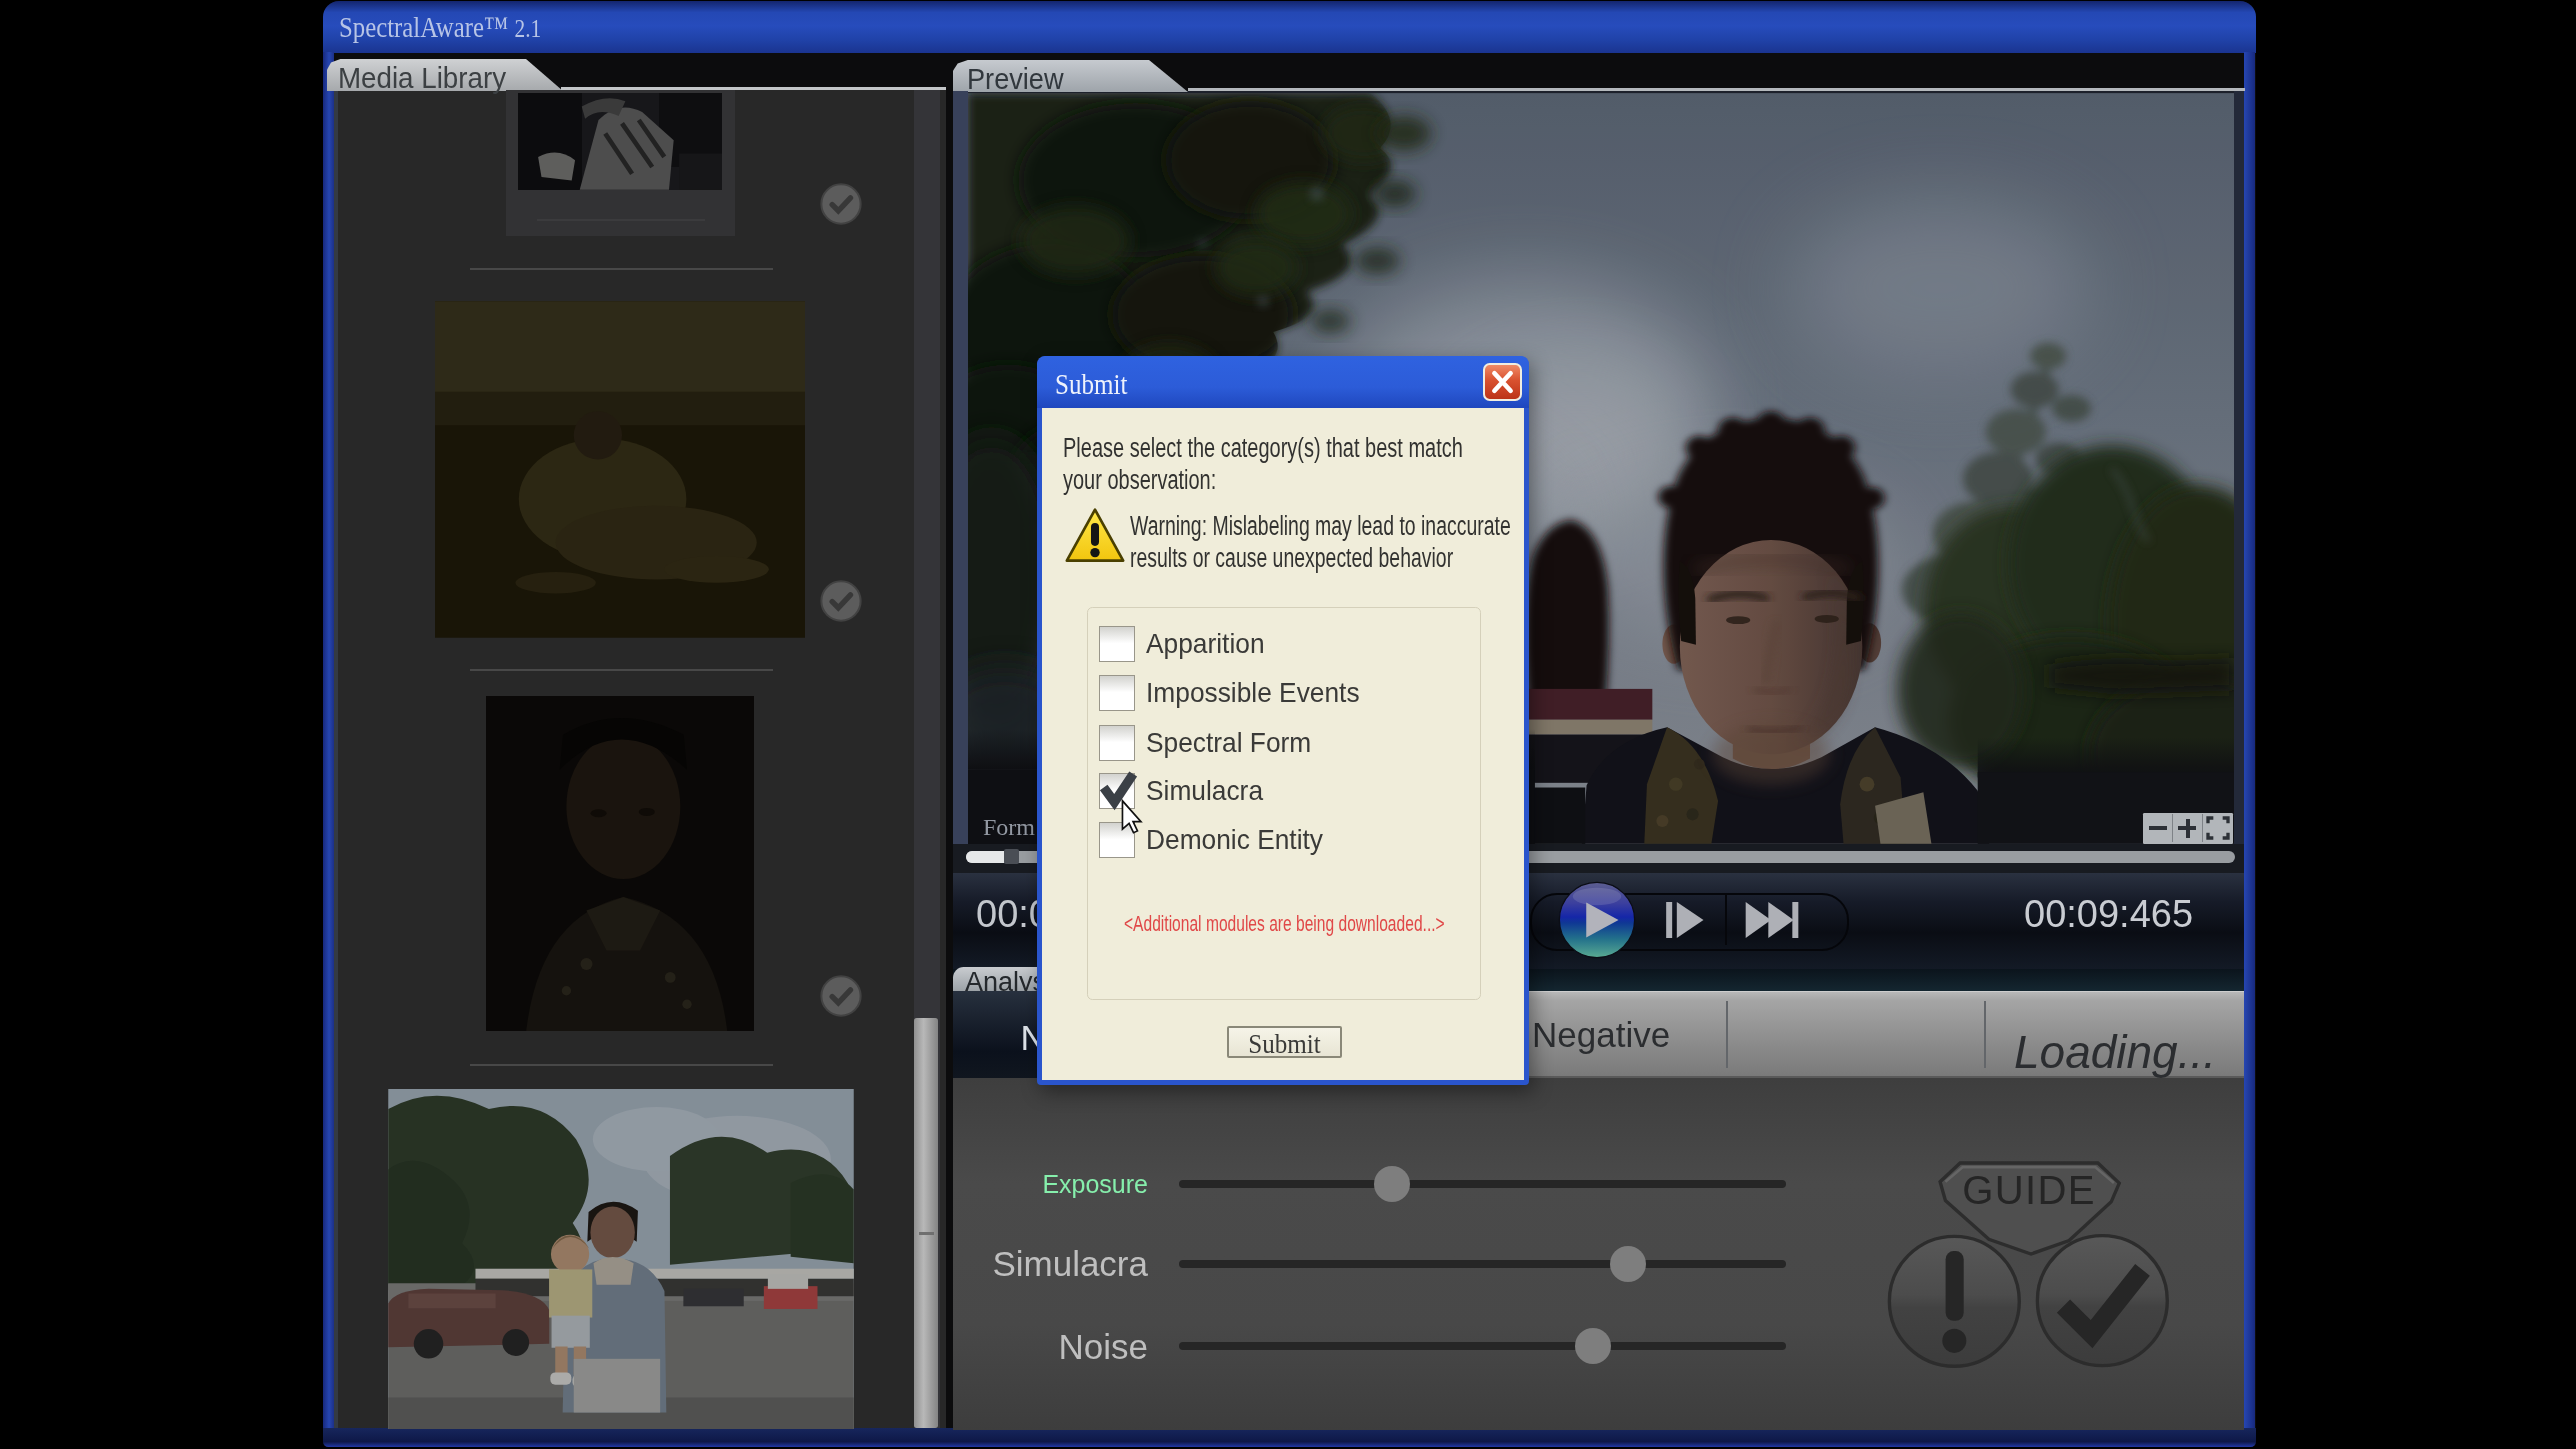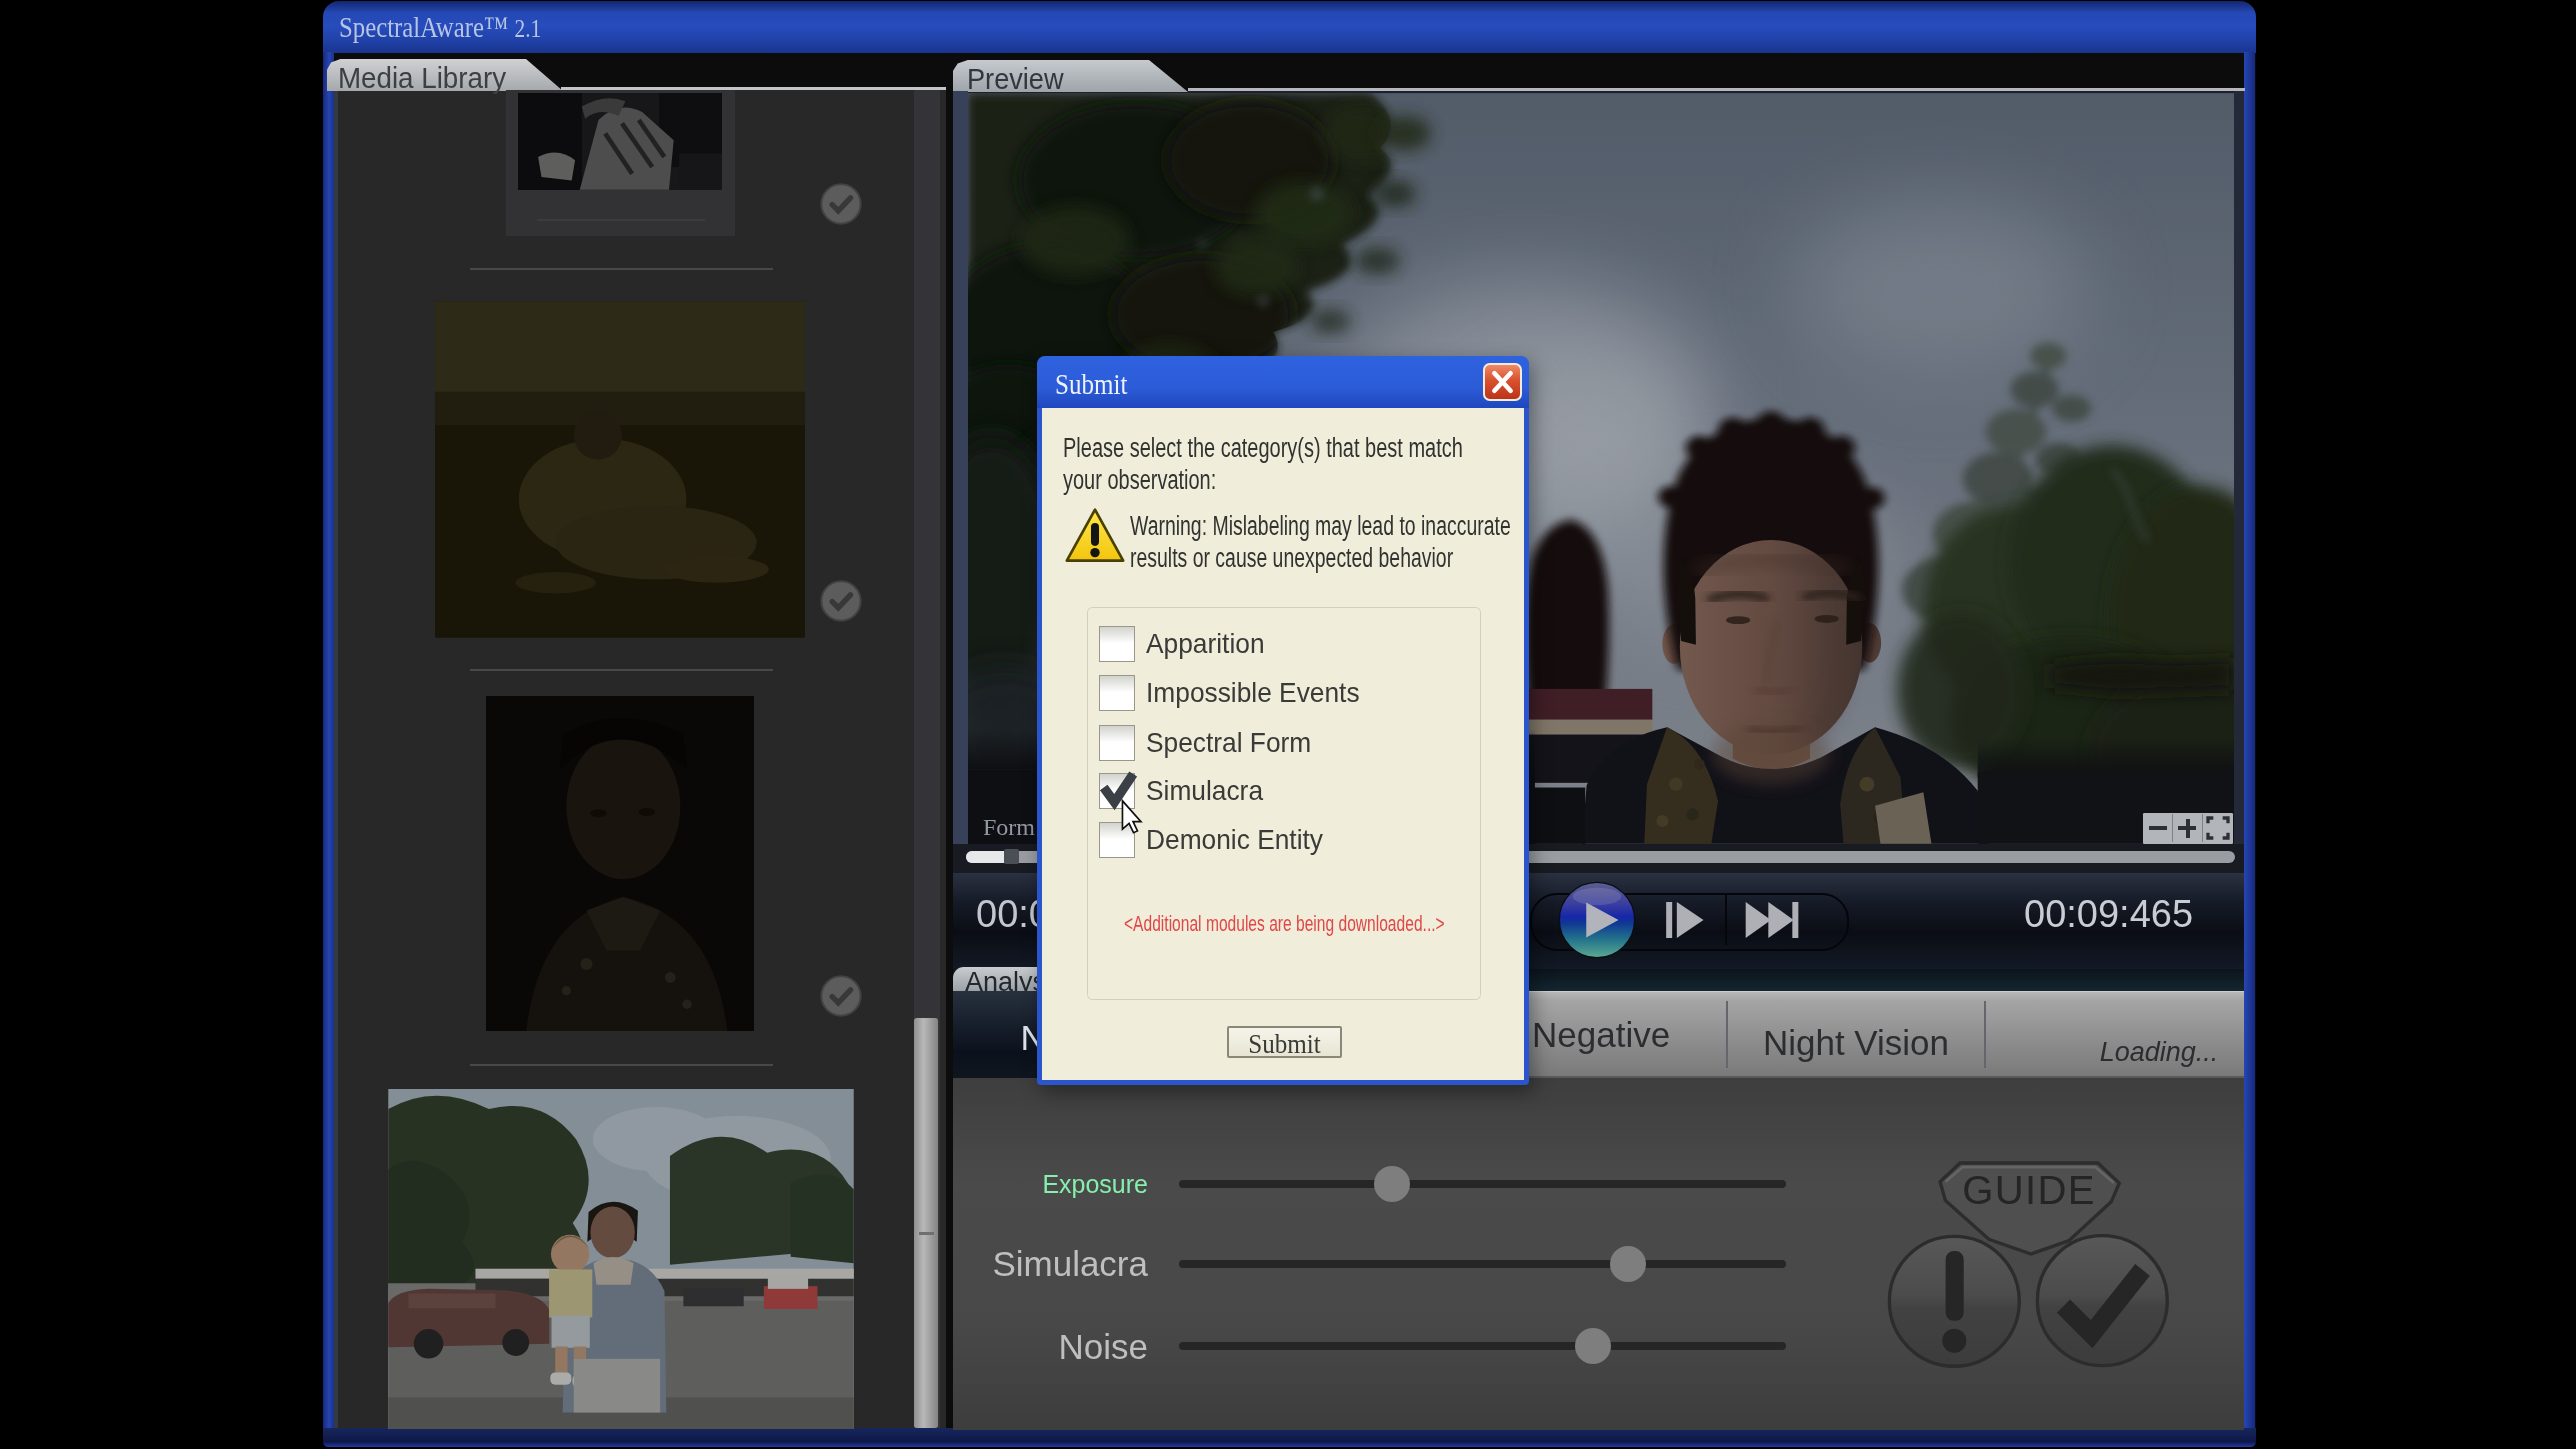--- a/index.html
+++ b/index.html
@@ -361,22 +361,21 @@
   <div class="abs" style="left:965px;top:967px;font-size:27px;color:#24282c;">Analysis</div>
 
   <div class="abs" style="left:953px;top:991px;width:1291px;height:87px;
        background:linear-gradient(180deg,#b8b8b8 0%,#a5a5a5 10%,#8c8c8c 60%,#7a7a7a 100%);
        border-top:1.3px solid #cecece;border-bottom:2.7px solid #5a5a5a;box-sizing:border-box;"></div>
   <div class="abs" style="left:953px;top:991px;width:248px;height:87px;background:linear-gradient(180deg,#27303e,#0b111c 70%,#10161f);"></div>
   <div class="abs" style="left:953px;top:991px;width:248px;height:87px;font-size:35px;color:#dde2e8;display:flex;align-items:center;justify-content:center;padding-top:6.7px;box-sizing:border-box;">Normal</div>
   <div class="abs" style="left:1726px;top:1001px;width:2px;height:67px;background:#63666a;"></div>
   <div class="abs" style="left:1984px;top:1001px;width:2px;height:67px;background:#63666a;"></div>
   <div class="abs" style="left:1532px;top:991px;width:137px;height:87px;font-size:35px;color:#2b2d30;display:flex;align-items:center;box-sizing:border-box;">Negative</div>
-  <div class="abs" style="left:1728px;top:991px;width:256px;height:87px;font-size:35px;color:#2b2d30;display:flex;align-items:center;justify-content:center;padding-top:16px;box-sizing:border-box;">Night Vision</div>
-  <div class="abs" style="left:1986px;top:991px;width:258px;height:106px;font-size:27px;color:#2b2d30;display:flex;align-items:center;justify-content:center;font-style:italic;padding-top:16px;box-sizing:border-box;margin-left:44px;">Loading...</div>
+  <div class="abs" style="left:1986px;top:991px;width:258px;height:106px;font-size:46px;color:#2b2d30;display:flex;align-items:center;justify-content:center;font-style:italic;padding-top:16px;box-sizing:border-box;">Loading...</div>
 
   <div class="abs" style="left:953px;top:1078px;width:1291px;height:352px;
        background:linear-gradient(180deg,#3e3e3e,#4a4a4a 30%,#484848 70%,#3d3d3d);"></div>
   <div class="abs" style="left:953px;top:1165px;width:195px;height:39px;font-size:25px;color:#86efac;display:flex;justify-content:flex-end;align-items:center;">Exposure</div>
   <div class="abs" style="left:953px;top:1244px;width:195px;height:39px;font-size:35px;color:#bfbfbf;display:flex;justify-content:flex-end;align-items:center;">Simulacra</div>
   <div class="abs" style="left:953px;top:1327px;width:195px;height:39px;font-size:35px;color:#bfbfbf;display:flex;justify-content:flex-end;align-items:center;">Noise</div>
   <div class="abs" style="left:1179px;top:1180px;width:607px;height:8px;background:#262626;border-radius:4px;"></div>
   <div class="abs" style="left:1179px;top:1260px;width:607px;height:8px;background:#262626;border-radius:4px;"></div>
   <div class="abs" style="left:1179px;top:1342px;width:607px;height:8px;background:#262626;border-radius:4px;"></div>
   <div class="abs" style="left:1374px;top:1166px;width:36px;height:36px;border-radius:50%;background:#7e7e7e;"></div>

